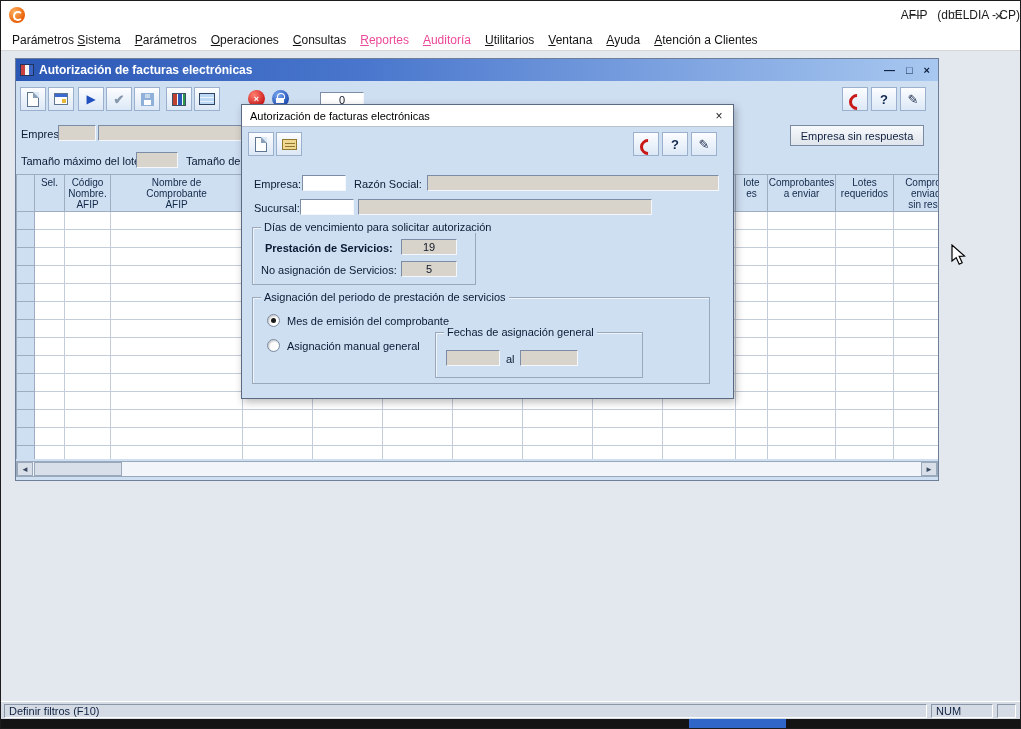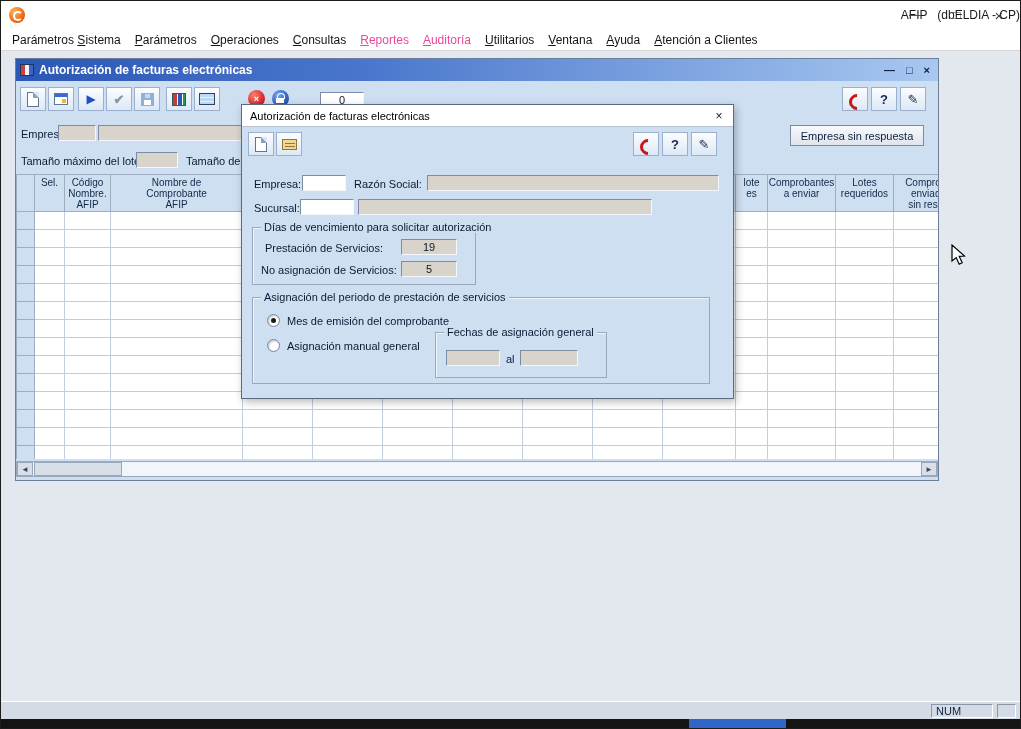--- a/index.html
+++ b/index.html
@@ -544,43 +544,44 @@
     <div class="field white" style="left:60px; top:70px; width:44px;"></div>
     <span class="lbl" style="left:112px; top:73px;">Razón Social:</span>
     <div class="field" style="left:185px; top:70px; width:292px;"></div>
 
     <span class="lbl" style="left:12px; top:97px;">Sucursal:</span>
     <div class="field white" style="left:58px; top:94px; width:54px;"></div>
     <div class="field" style="left:116px; top:94px; width:294px;"></div>
 
     <div class="group" style="left:10px; top:122px; width:224px; height:58px;">
       <span class="group-label">Días de vencimiento para solicitar autorización</span>
-      <span class="lbl" style="left:12px; top:14px;">Prestación de Servicios:</span>
+      <span class="lbl" style="left:12px; top:14px;font-weight:bold;">Prestación de Servicios:</span>
       <div class="field center" style="left:148px; top:11px; width:56px;">19</div>
       <span class="lbl" style="left:8px; top:36px;">No asignación de Servicios:</span>
       <div class="field center" style="left:148px; top:33px; width:56px;">5</div>
     </div>
 
     <div class="group" style="left:10px; top:192px; width:458px; height:87px;text-decoration:underline;">
       <span class="group-label">Asignación del periodo de prestación de servicios</span>
       <span class="radio checked" style="left:14px; top:16px;"></span>
       <span class="lbl" style="left:34px; top:17px;">Mes de emisión del comprobante</span>
       <span class="radio" style="left:14px; top:41px;"></span>
       <span class="lbl" style="left:34px; top:42px;">Asignación manual general</span>
 
-      <div class="group" style="left:182px; top:34px; width:172px; height:46px; background:#cfdff2;">
+      <div class="group" style="left:182px; top:34px; width:208px; height:46px; background:#cfdff2;">
         <span class="group-label">Fechas de asignación general</span>
         <div class="field" style="left:10px; top:17px; width:54px;"></div>
         <span class="lbl" style="left:70px; top:20px;">al</span>
         <div class="field" style="left:84px; top:17px; width:58px;"></div>
       </div>
     </div>
   </div>
 
   <div class="abs statusbar">
+    <span class="sb-panel" style="left:3px; width:923px;">Definir filtros (F10)</span>
     <span class="sb-panel" style="left:930px; width:62px;">NUM</span>
     <span class="sb-panel" style="left:996px; width:19px;"></span>
   </div>
 
   <div class="abs bottom-strip"></div>
   <div class="abs taskbar-chip"></div>
 
   <svg class="abs cursor" width="20" height="22" viewBox="0 0 20 22">
     <path d="M3 1 L3 17 L7.2 13.6 L10.2 20.2 L13.2 18.8 L10.2 12.4 L15.5 12 Z" fill="#ffffff" stroke="#000000" stroke-width="1.2"></path>
   </svg>

